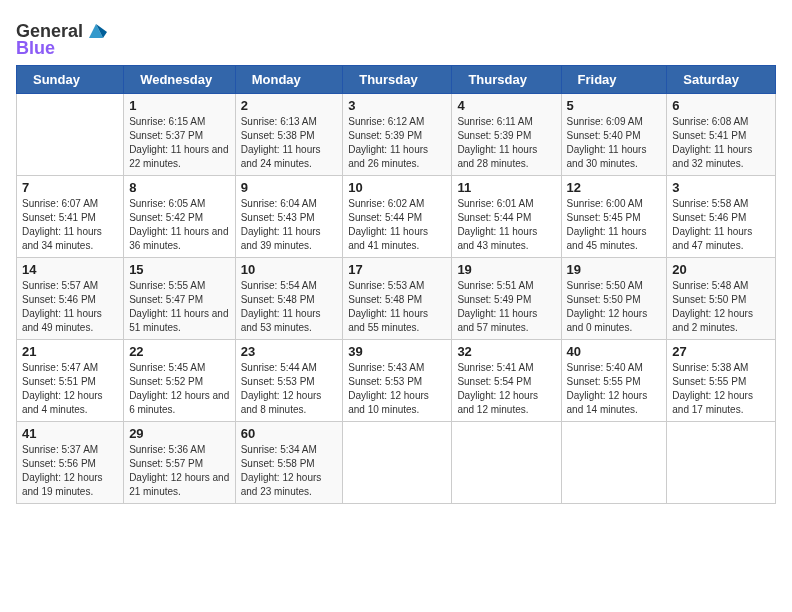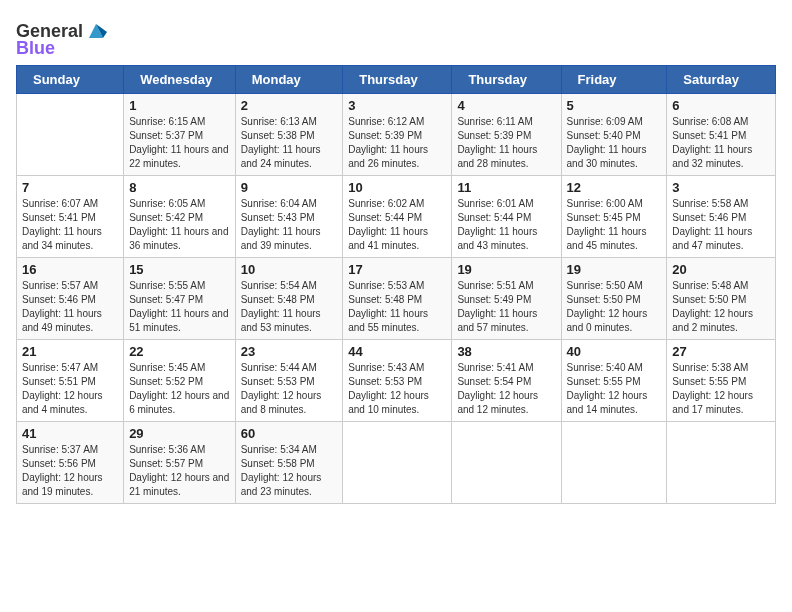--- a/index.html
+++ b/index.html
@@ -162,21 +162,21 @@
           <span class="day-number">12</span>
           <div class="day-info">Sunrise: 6:00 AM<br>Sunset: 5:45 PM<br>Daylight: 11 hours and 45 minutes.</div>
         </td>
         <td>
           <span class="day-number">3</span>
           <div class="day-info">Sunrise: 5:58 AM<br>Sunset: 5:46 PM<br>Daylight: 11 hours and 47 minutes.</div>
         </td>
       </tr>
       <tr>
         <td>
-          <span class="day-number">16</span>
+          <span class="day-number">14</span>
           <div class="day-info">Sunrise: 5:57 AM<br>Sunset: 5:46 PM<br>Daylight: 11 hours and 49 minutes.</div>
         </td>
         <td>
           <span class="day-number">15</span>
           <div class="day-info">Sunrise: 5:55 AM<br>Sunset: 5:47 PM<br>Daylight: 11 hours and 51 minutes.</div>
         </td>
         <td>
           <span class="day-number">10</span>
           <div class="day-info">Sunrise: 5:54 AM<br>Sunset: 5:48 PM<br>Daylight: 11 hours and 53 minutes.</div>
         </td>
@@ -204,25 +204,25 @@
         </td>
         <td>
           <span class="day-number">22</span>
           <div class="day-info">Sunrise: 5:45 AM<br>Sunset: 5:52 PM<br>Daylight: 12 hours and 6 minutes.</div>
         </td>
         <td>
           <span class="day-number">23</span>
           <div class="day-info">Sunrise: 5:44 AM<br>Sunset: 5:53 PM<br>Daylight: 12 hours and 8 minutes.</div>
         </td>
         <td>
-          <span class="day-number">44</span>
+          <span class="day-number">39</span>
           <div class="day-info">Sunrise: 5:43 AM<br>Sunset: 5:53 PM<br>Daylight: 12 hours and 10 minutes.</div>
         </td>
         <td>
-          <span class="day-number">38</span>
+          <span class="day-number">32</span>
           <div class="day-info">Sunrise: 5:41 AM<br>Sunset: 5:54 PM<br>Daylight: 12 hours and 12 minutes.</div>
         </td>
         <td>
           <span class="day-number">40</span>
           <div class="day-info">Sunrise: 5:40 AM<br>Sunset: 5:55 PM<br>Daylight: 12 hours and 14 minutes.</div>
         </td>
         <td>
           <span class="day-number">27</span>
           <div class="day-info">Sunrise: 5:38 AM<br>Sunset: 5:55 PM<br>Daylight: 12 hours and 17 minutes.</div>
         </td>

